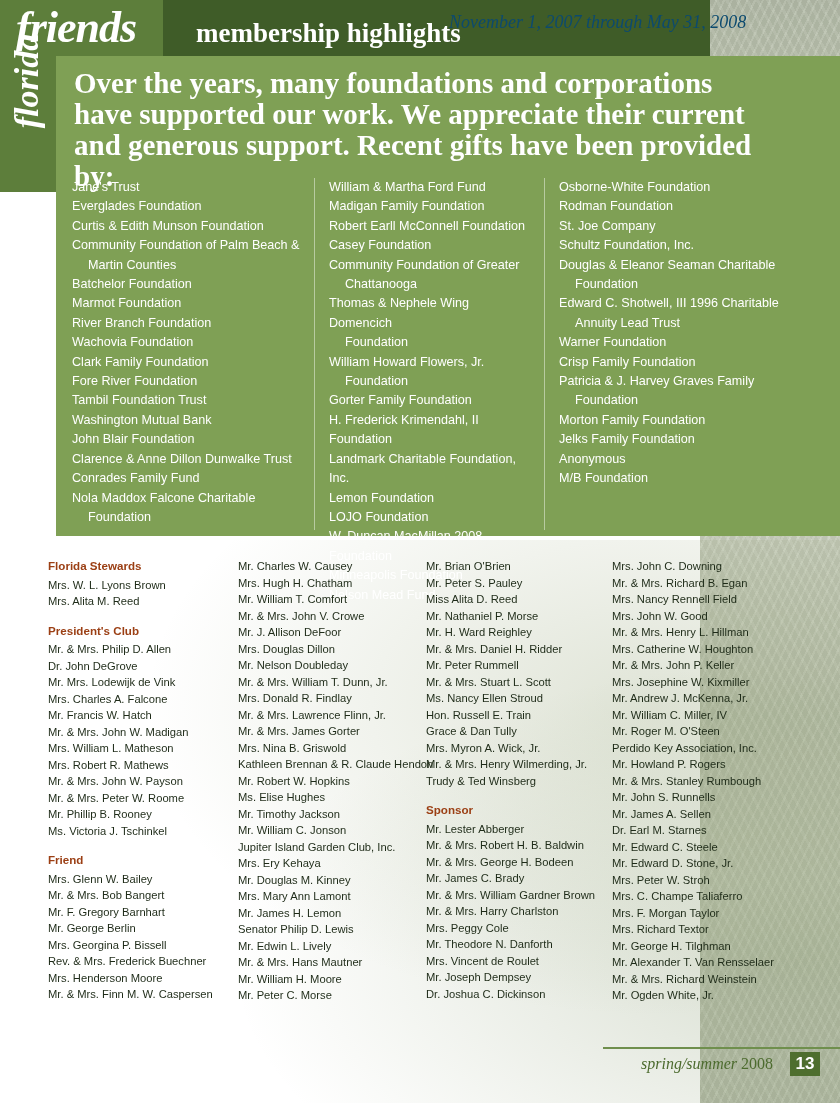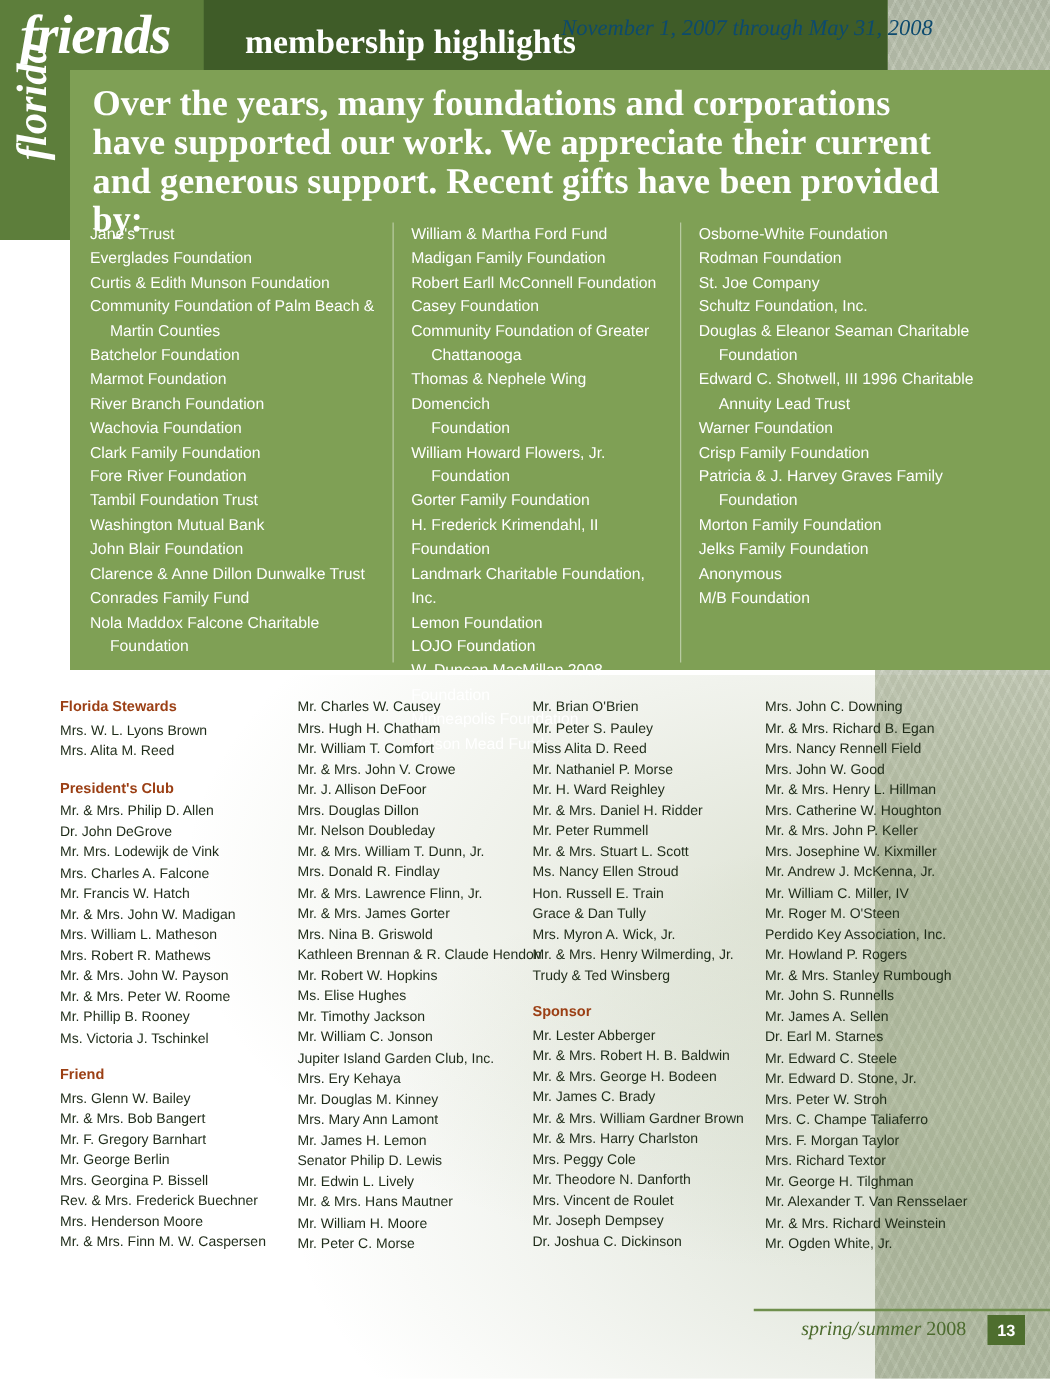--- a/index.html
+++ b/index.html
@@ -118,21 +118,21 @@
   }
   .footer-text {
     position:absolute; left:641px; top:1055px;
     font-family:"Liberation Serif", serif;
     font-size:16px; color:#4c6b2e;
   }
   .footer-text em { font-style:italic; }
   .page-box {
     position:absolute; left:790px; top:1052px; width:30px; height:24px;
     background:#4e6e2e; color:#ffffff;
-    font-family:"Liberation Sans", sans-serif; font-weight:bold; font-size:13px;
+    font-family:"Liberation Sans", sans-serif; font-weight:bold; font-size:17px;
     display:flex; align-items:center; justify-content:center;
   }
 </style>
 </head>
 <body>
 
 <div class="bg-foliage"></div>
 <div class="bg-lower"></div>
 
 <div class="header-band"></div>

